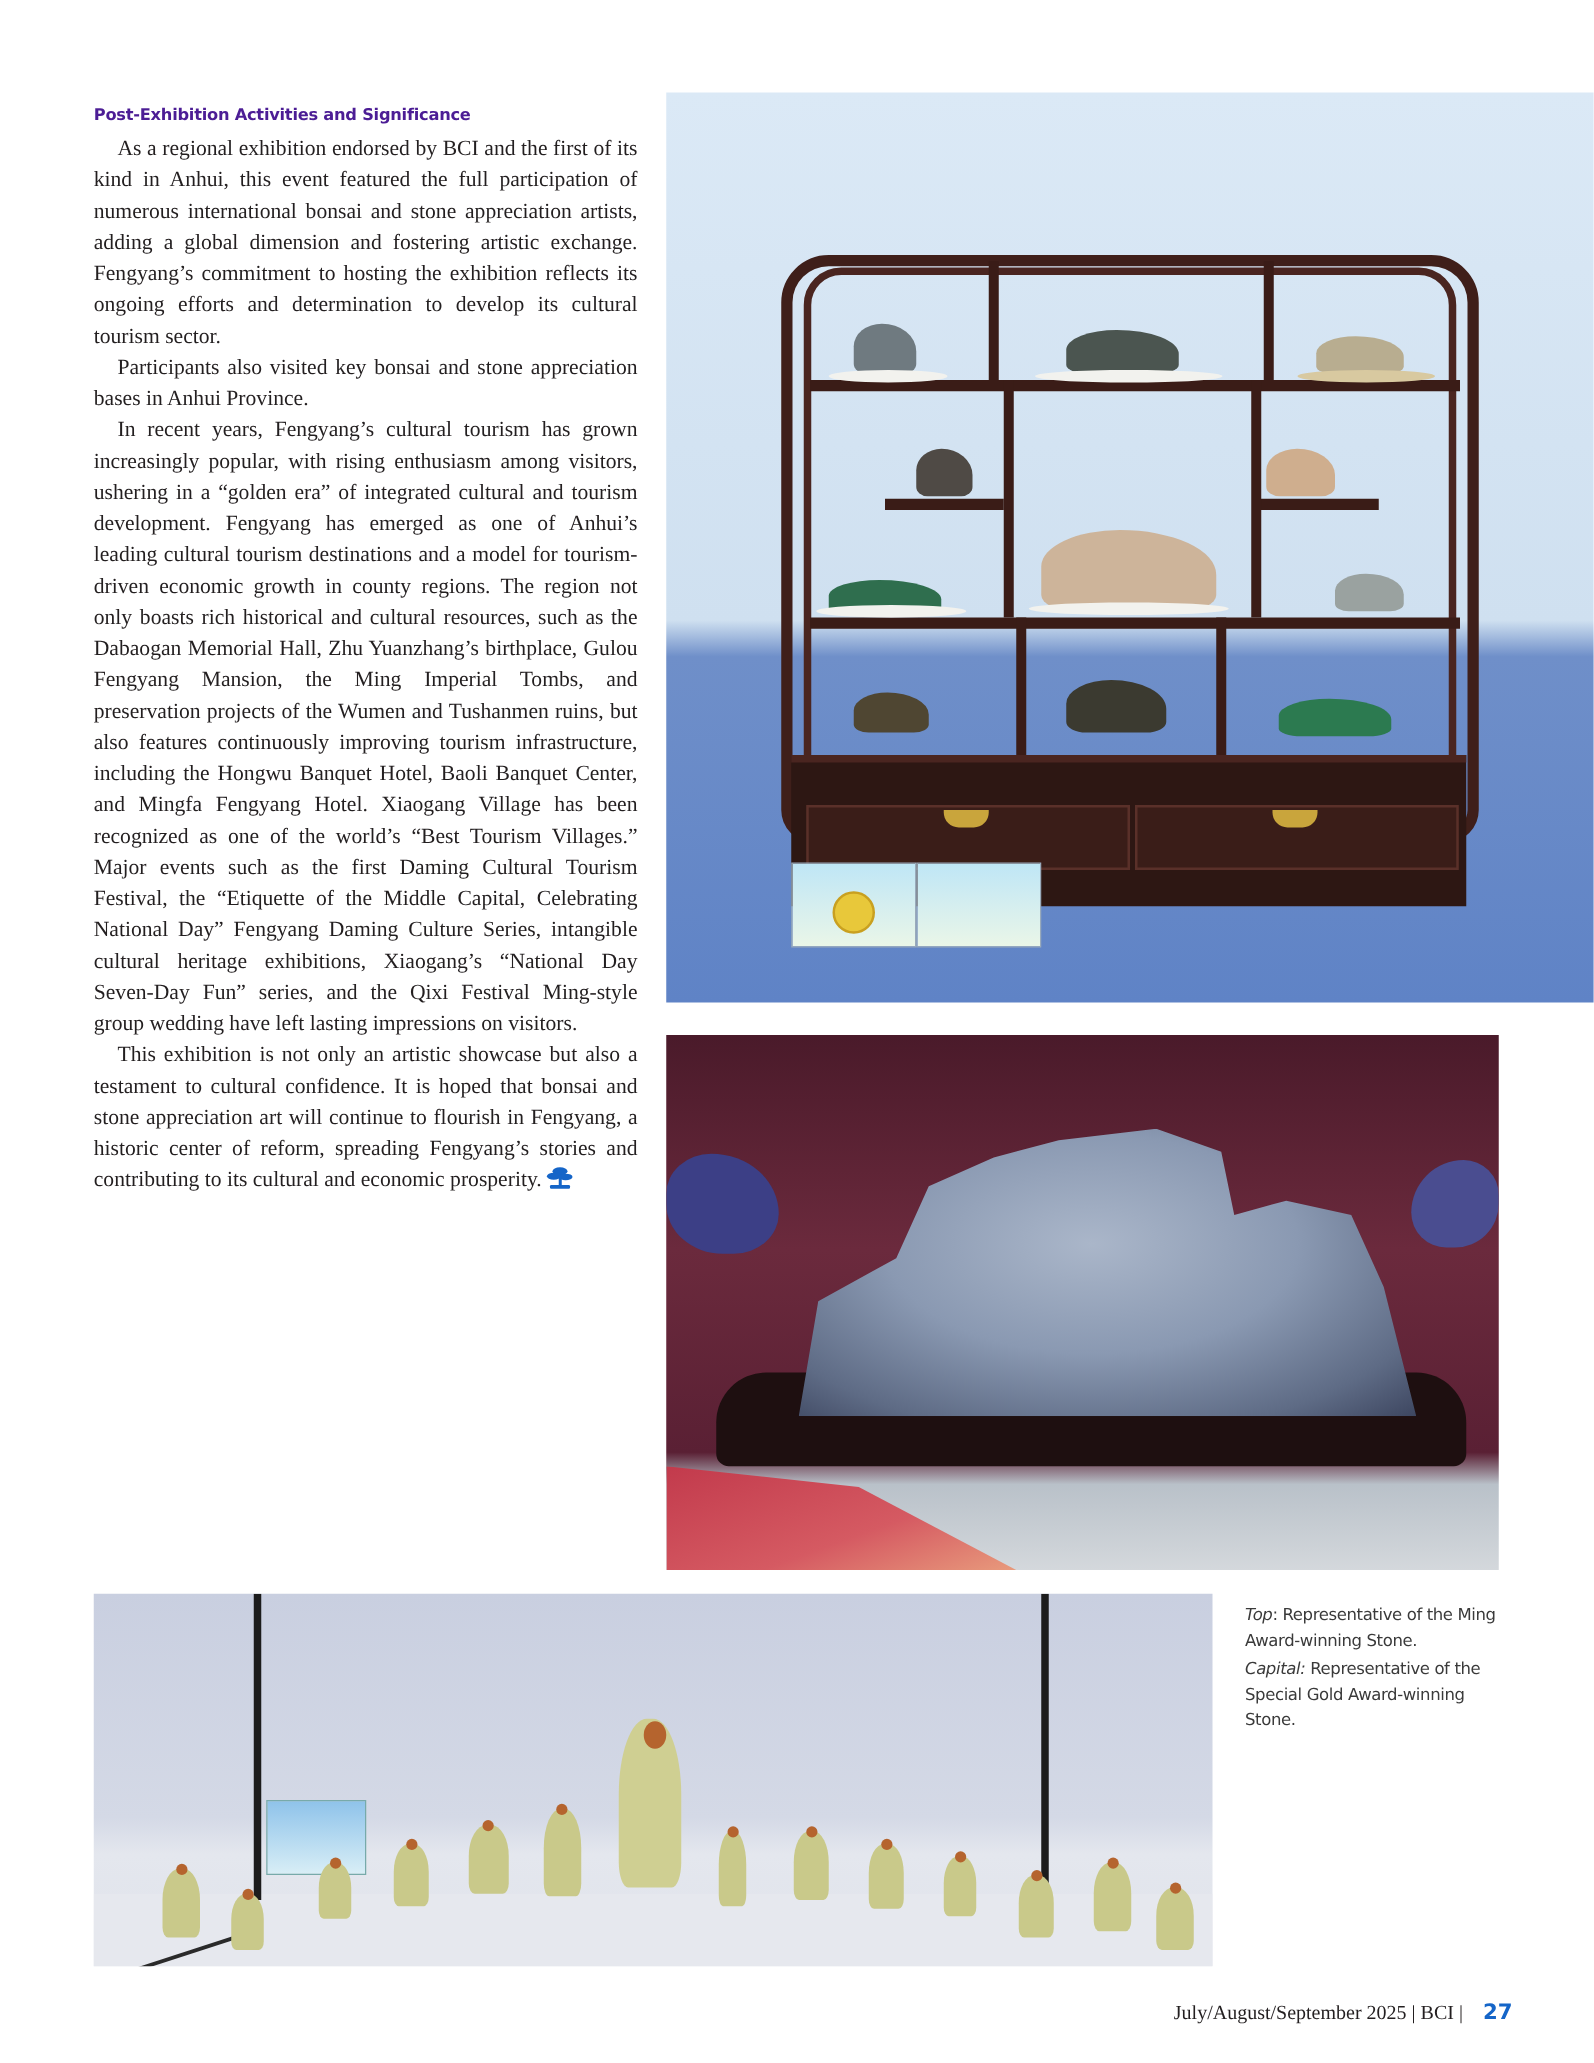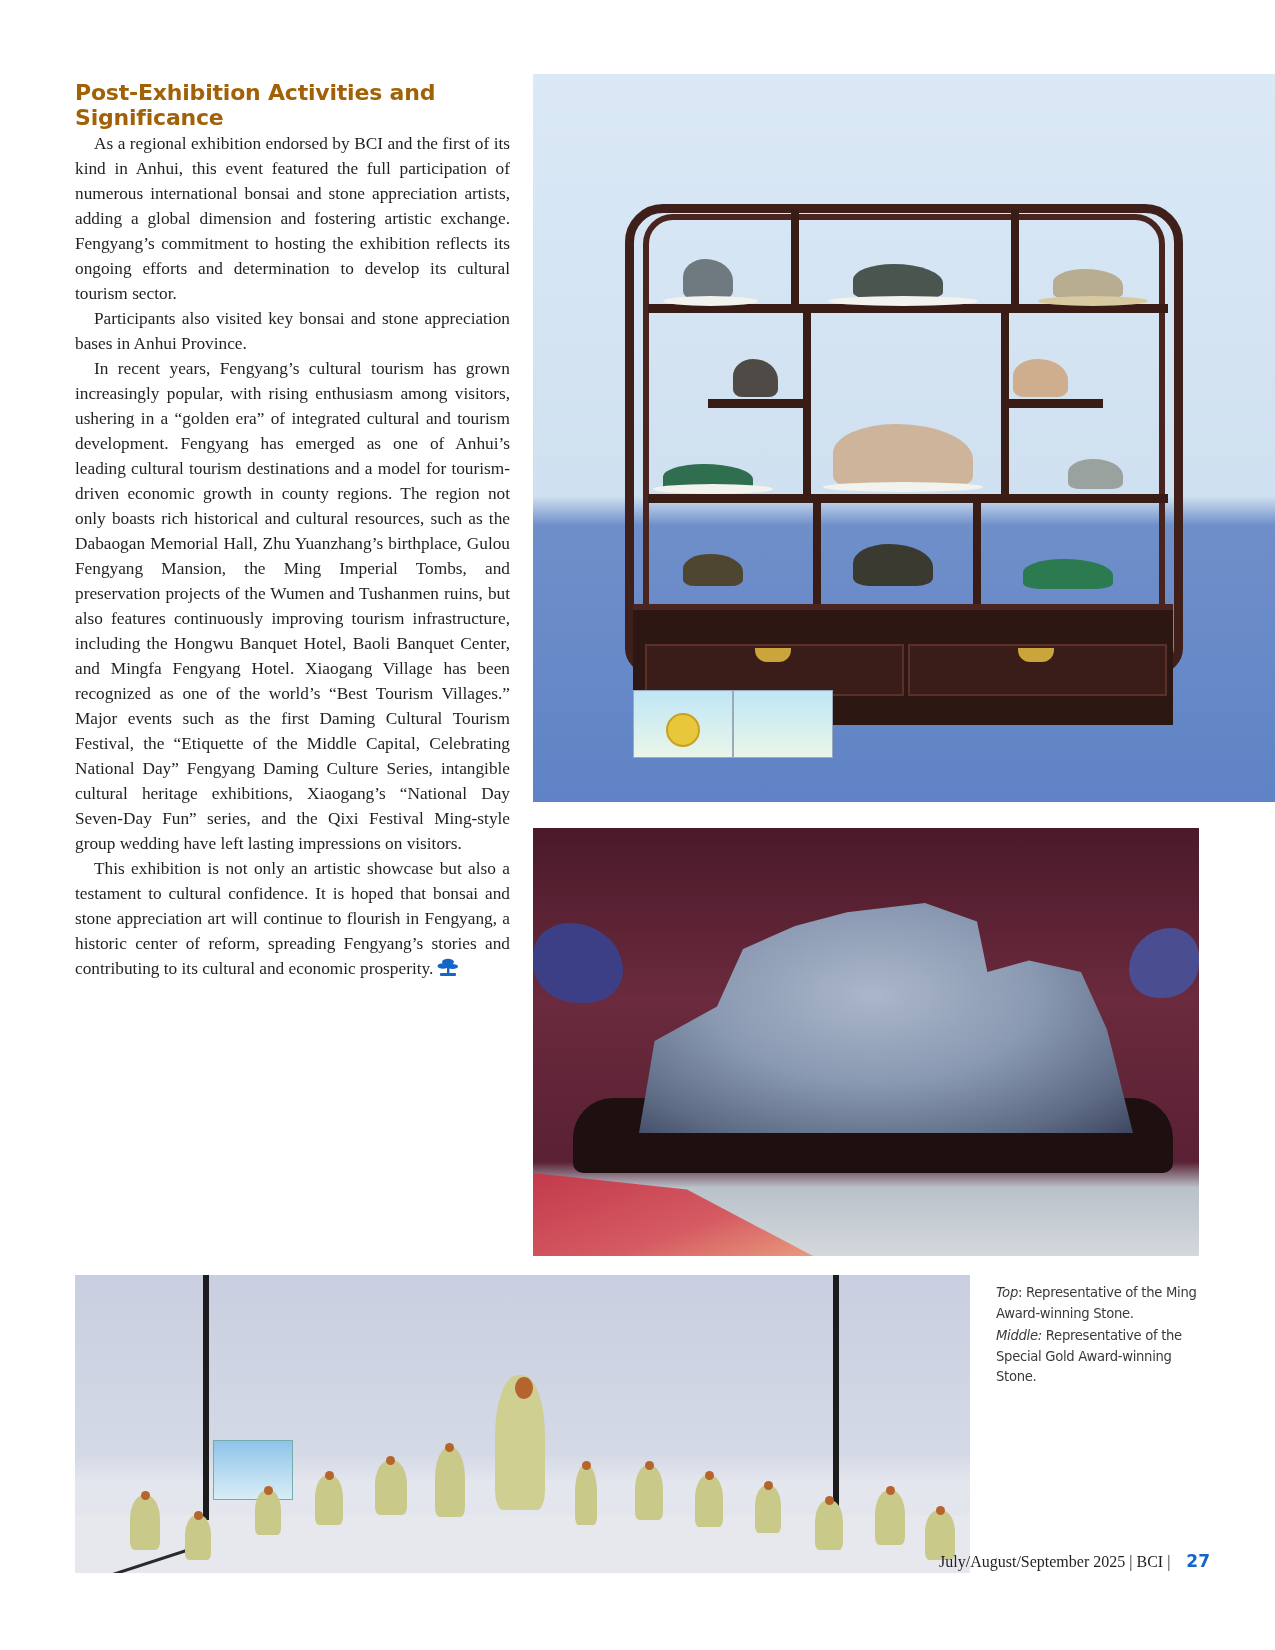--- a/index.html
+++ b/index.html
@@ -1,19 +1,19 @@
 <!DOCTYPE html>
 <html><head>
 <meta charset="utf-8">
 <style>
   html, body { margin: 0; padding: 0; background: #ffffff; }
   body { width: 1275px; height: 1650px; position: relative; overflow: hidden; font-family: "Liberation Serif", serif; color: #231f20; }
 
   .text-col { position: absolute; left: 75px; top: 80px; width: 435px; }
-  .heading { font-family: "DejaVu Sans", sans-serif; font-weight: bold; color: #a16207; font-size: 22px; line-height: 25px; margin: 0 0 1px 0; letter-spacing: -0.2px; }
+  .heading { font-family: "DejaVu Sans", sans-serif; font-weight: bold; color: #4c1d95; font-size: 13px; line-height: 25px; margin: 0 0 1px 0; letter-spacing: -0.2px; }
   .para { font-size: 17.3px; line-height: 25px; margin: 0; text-align: justify; text-indent: 19px; }
   .end-mark { display: inline-block; width: 22px; height: 20px; vertical-align: -3px; margin-left: 4px; }
 
   .photo { position: absolute; overflow: hidden; }
   .photo-top { left: 533px; top: 74px; width: 742px; height: 728px; background: linear-gradient(#dbe9f6 0%, #cfe0f0 58%, #6f8fc9 62%, #5f83c6 100%); }
   .photo-mid { left: 533px; top: 828px; width: 666px; height: 428px; background: linear-gradient(#4a1a2a 0%, #6b2a3d 40%, #5a2034 78%, #b9c1c9 84%, #d4d8dc 100%); }
   .photo-bot { left: 75px; top: 1275px; width: 895px; height: 298px; background: linear-gradient(#c9cfe0 0%, #d4d9e6 60%, #e4e7ee 70%, #dfe2ea 100%); }
 
   
   .shelf-frame { position: absolute; left: 92px; top: 130px; width: 558px; height: 470px; border: 9px solid #3f1f1a; border-radius: 38px 38px 26px 26px; box-sizing: border-box; }
@@ -41,21 +41,21 @@
   .case-floor { position: absolute; left: 0; top: 240px; width: 895px; height: 58px; background: #e6e8ee; }
   .case-floor-edge { position: absolute; height: 3px; background: #2a2a2a; }
   .figurine { position: absolute; background: #c9c98a; border-radius: 45% 45% 15% 15%; }
   .fig-head { position: absolute; width: 9px; height: 9px; border-radius: 50%; background: #b5642e; }
   .label-card { position: absolute; left: 138px; top: 165px; width: 78px; height: 58px; background: linear-gradient(#8fc3ea, #d8eef6); border: 1px solid #7aa; }
 
   .caption { position: absolute; left: 996px; top: 1283px; width: 220px; font-family: "DejaVu Sans", sans-serif; font-size: 13.2px; line-height: 20.5px; color: #3a3a3a; letter-spacing: -0.3px; }
   .caption p { margin: 0 0 2px 0; }
   .caption em { }
 
-  .footer { position: absolute; left: 880px; top: 1551px; width: 330px; font-size: 16px; white-space: nowrap; display: flex; align-items: baseline; justify-content: flex-end; gap: 0; }
+  .footer { position: absolute; left: 880px; top: 1600px; width: 330px; font-size: 16px; white-space: nowrap; display: flex; align-items: baseline; justify-content: flex-end; gap: 0; }
   .footer .sep { color: #231f20; margin: 0 4px; }
   .footer .page-no { font-family: "DejaVu Sans", sans-serif; font-weight: bold; color: #1565c8; font-size: 17px; margin-left: 12px; }
 </style>
 </head>
 <body>
 
 <div class="text-col">
   <h2 class="heading">Post-Exhibition Activities and Significance</h2>
   <p class="para">As a regional exhibition endorsed by BCI and the first of its kind in Anhui, this event featured the full participation of numerous international bonsai and stone appreciation artists, adding a global dimension and fostering artistic exchange. Fengyang’s commitment to hosting the exhibition reflects its ongoing efforts and determination to develop its cultural tourism sector.</p>
   <p class="para">Participants also visited key bonsai and stone appreciation bases in Anhui Province.</p>
@@ -164,21 +164,21 @@
   <div class="figurine" style="left:800px;top:215px;width:30px;height:55px;">
       <div class="fig-head" style="left:11px;top:-4px;"></div>
     </div>
   <div class="figurine" style="left:850px;top:235px;width:30px;height:50px;">
       <div class="fig-head" style="left:11px;top:-4px;"></div>
     </div>
 </div>
 
 <div class="caption">
   <p><em>Top</em><span>: Representative of the Ming Award-winning Stone.</span></p>
-  <p><em>Middle:</em><span> Representative of the Special Gold Award-winning Stone.</span></p>
+  <p><em>Capital:</em><span> Representative of the Special Gold Award-winning Stone.</span></p>
 </div>
 
 <div class="footer">
   <span>July/August/September 2025</span>
   <span class="sep">|</span>
   <span>BCI</span>
   <span class="sep">|</span>
   <span class="page-no">27</span>
 </div>
 

